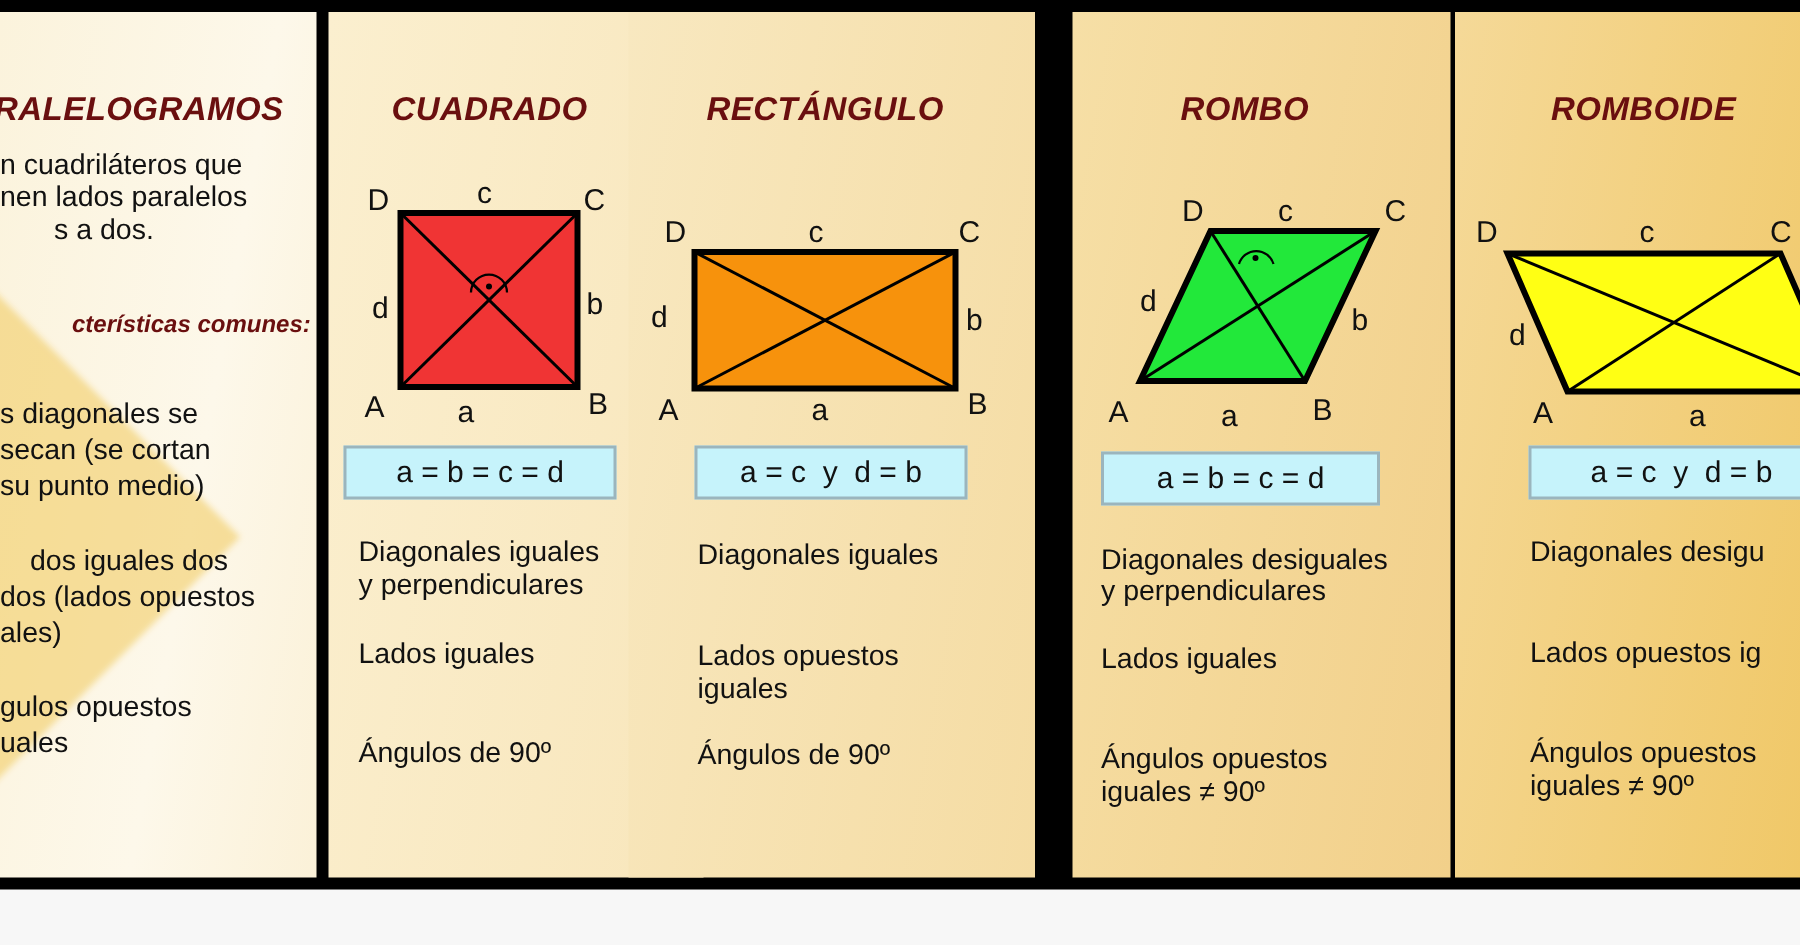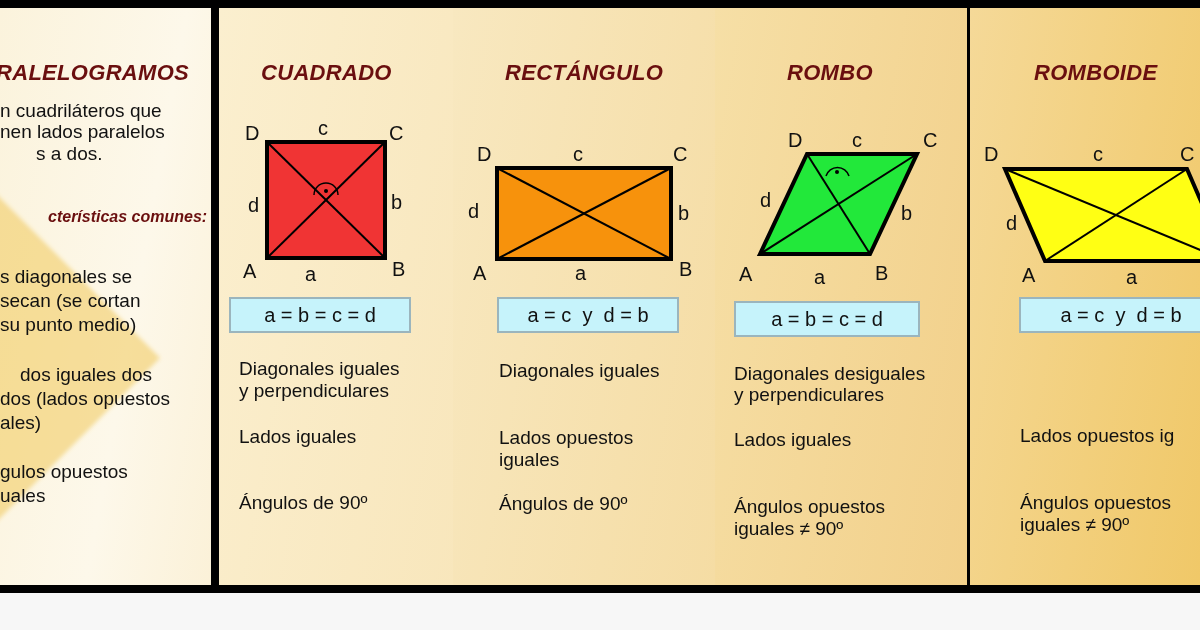--- a/index.html
+++ b/index.html
@@ -1,21 +1,21 @@
 <!DOCTYPE html>
 <html><head>
 <meta charset="utf-8">
 <style>
   html, body { margin:0; padding:0; }
   body { width:1200px; height:630px; background:#f7f7f7; position:relative; overflow:hidden; font-family:"Liberation Sans", sans-serif; }
   .frame { position:absolute; left:0; top:0; width:1200px; height:593px; background:#000; }
   .panel { position:absolute; top:8px; height:577px; overflow:hidden; }
   #p0 { left:0; width:211px; background:linear-gradient(100deg,#fbf3dc 0%,#fdf8ea 60%,#fbf1d8 100%); }
   #p1 { left:219px; width:219px; background:linear-gradient(100deg,#fbefcf 0%,#f8e6bb 100%);padding-left:31px; }
-  #p2 { left:453px; width:271px; background:linear-gradient(100deg,#f8e8c0 0%,#f5dca3 100%); }
+  #p2 { left:419px; width:271px; background:linear-gradient(100deg,#f8e8c0 0%,#f5dca3 100%); }
   #p3 { left:715px; width:252px; background:linear-gradient(100deg,#f6dfa6 0%,#f2d08a 100%); }
   #p4 { left:970px; width:230px; background:linear-gradient(100deg,#f5d998 0%,#f0c868 100%); }
   .chev { position:absolute; left:-40px; top:150px; width:0; height:0;
           border-top:200px solid transparent; border-bottom:200px solid transparent;
           border-left:200px solid rgba(240,200,90,0.55); filter:blur(2px); }
   .title { position:absolute; font-weight:bold; font-style:italic; color:#6a0f0f; font-size:22px; letter-spacing:0.3px; white-space:nowrap; }
   .txt { position:absolute; color:#111; font-size:19px; line-height:22px; white-space:nowrap; }
   .sub { position:absolute; font-weight:bold; font-style:italic; color:#6a0f0f; font-size:16px; white-space:nowrap;padding-left:48px; }
   .eq { position:absolute; background:#c6f3fb; border:2px solid #9bb5bd; font-size:20px; color:#111; text-align:center; line-height:32px; height:32px; white-space:pre; }
   svg { position:absolute; overflow:visible; }
@@ -121,16 +121,17 @@
     <line x1="35" y1="61" x2="257" y2="153" stroke="#000" stroke-width="2"></line>
     <line x1="75" y1="153" x2="217" y2="61" stroke="#000" stroke-width="2"></line>
     <text x="14" y="53">D</text>
       <text x="123" y="53">c</text>
       <text x="210" y="53">C</text>
     <text x="36" y="122">d</text>
     <text x="52" y="174">A</text>
       <text x="156" y="176">a</text>
   </svg>
   <div class="eq" style="left:49px;top:289px;width:200px;">a = c  y  d = b</div>
+  <div class="txt" style="left:50px;top:350px;">Diagonales desigu</div>
   <div class="txt" style="left:50px;top:417px;">Lados opuestos ig</div>
   <div class="txt" style="left:50px;top:484px;">Ángulos opuestos</div>
   <div class="txt" style="left:50px;top:506px;">iguales ≠ 90º</div>
 </div>
 
 </body></html>

